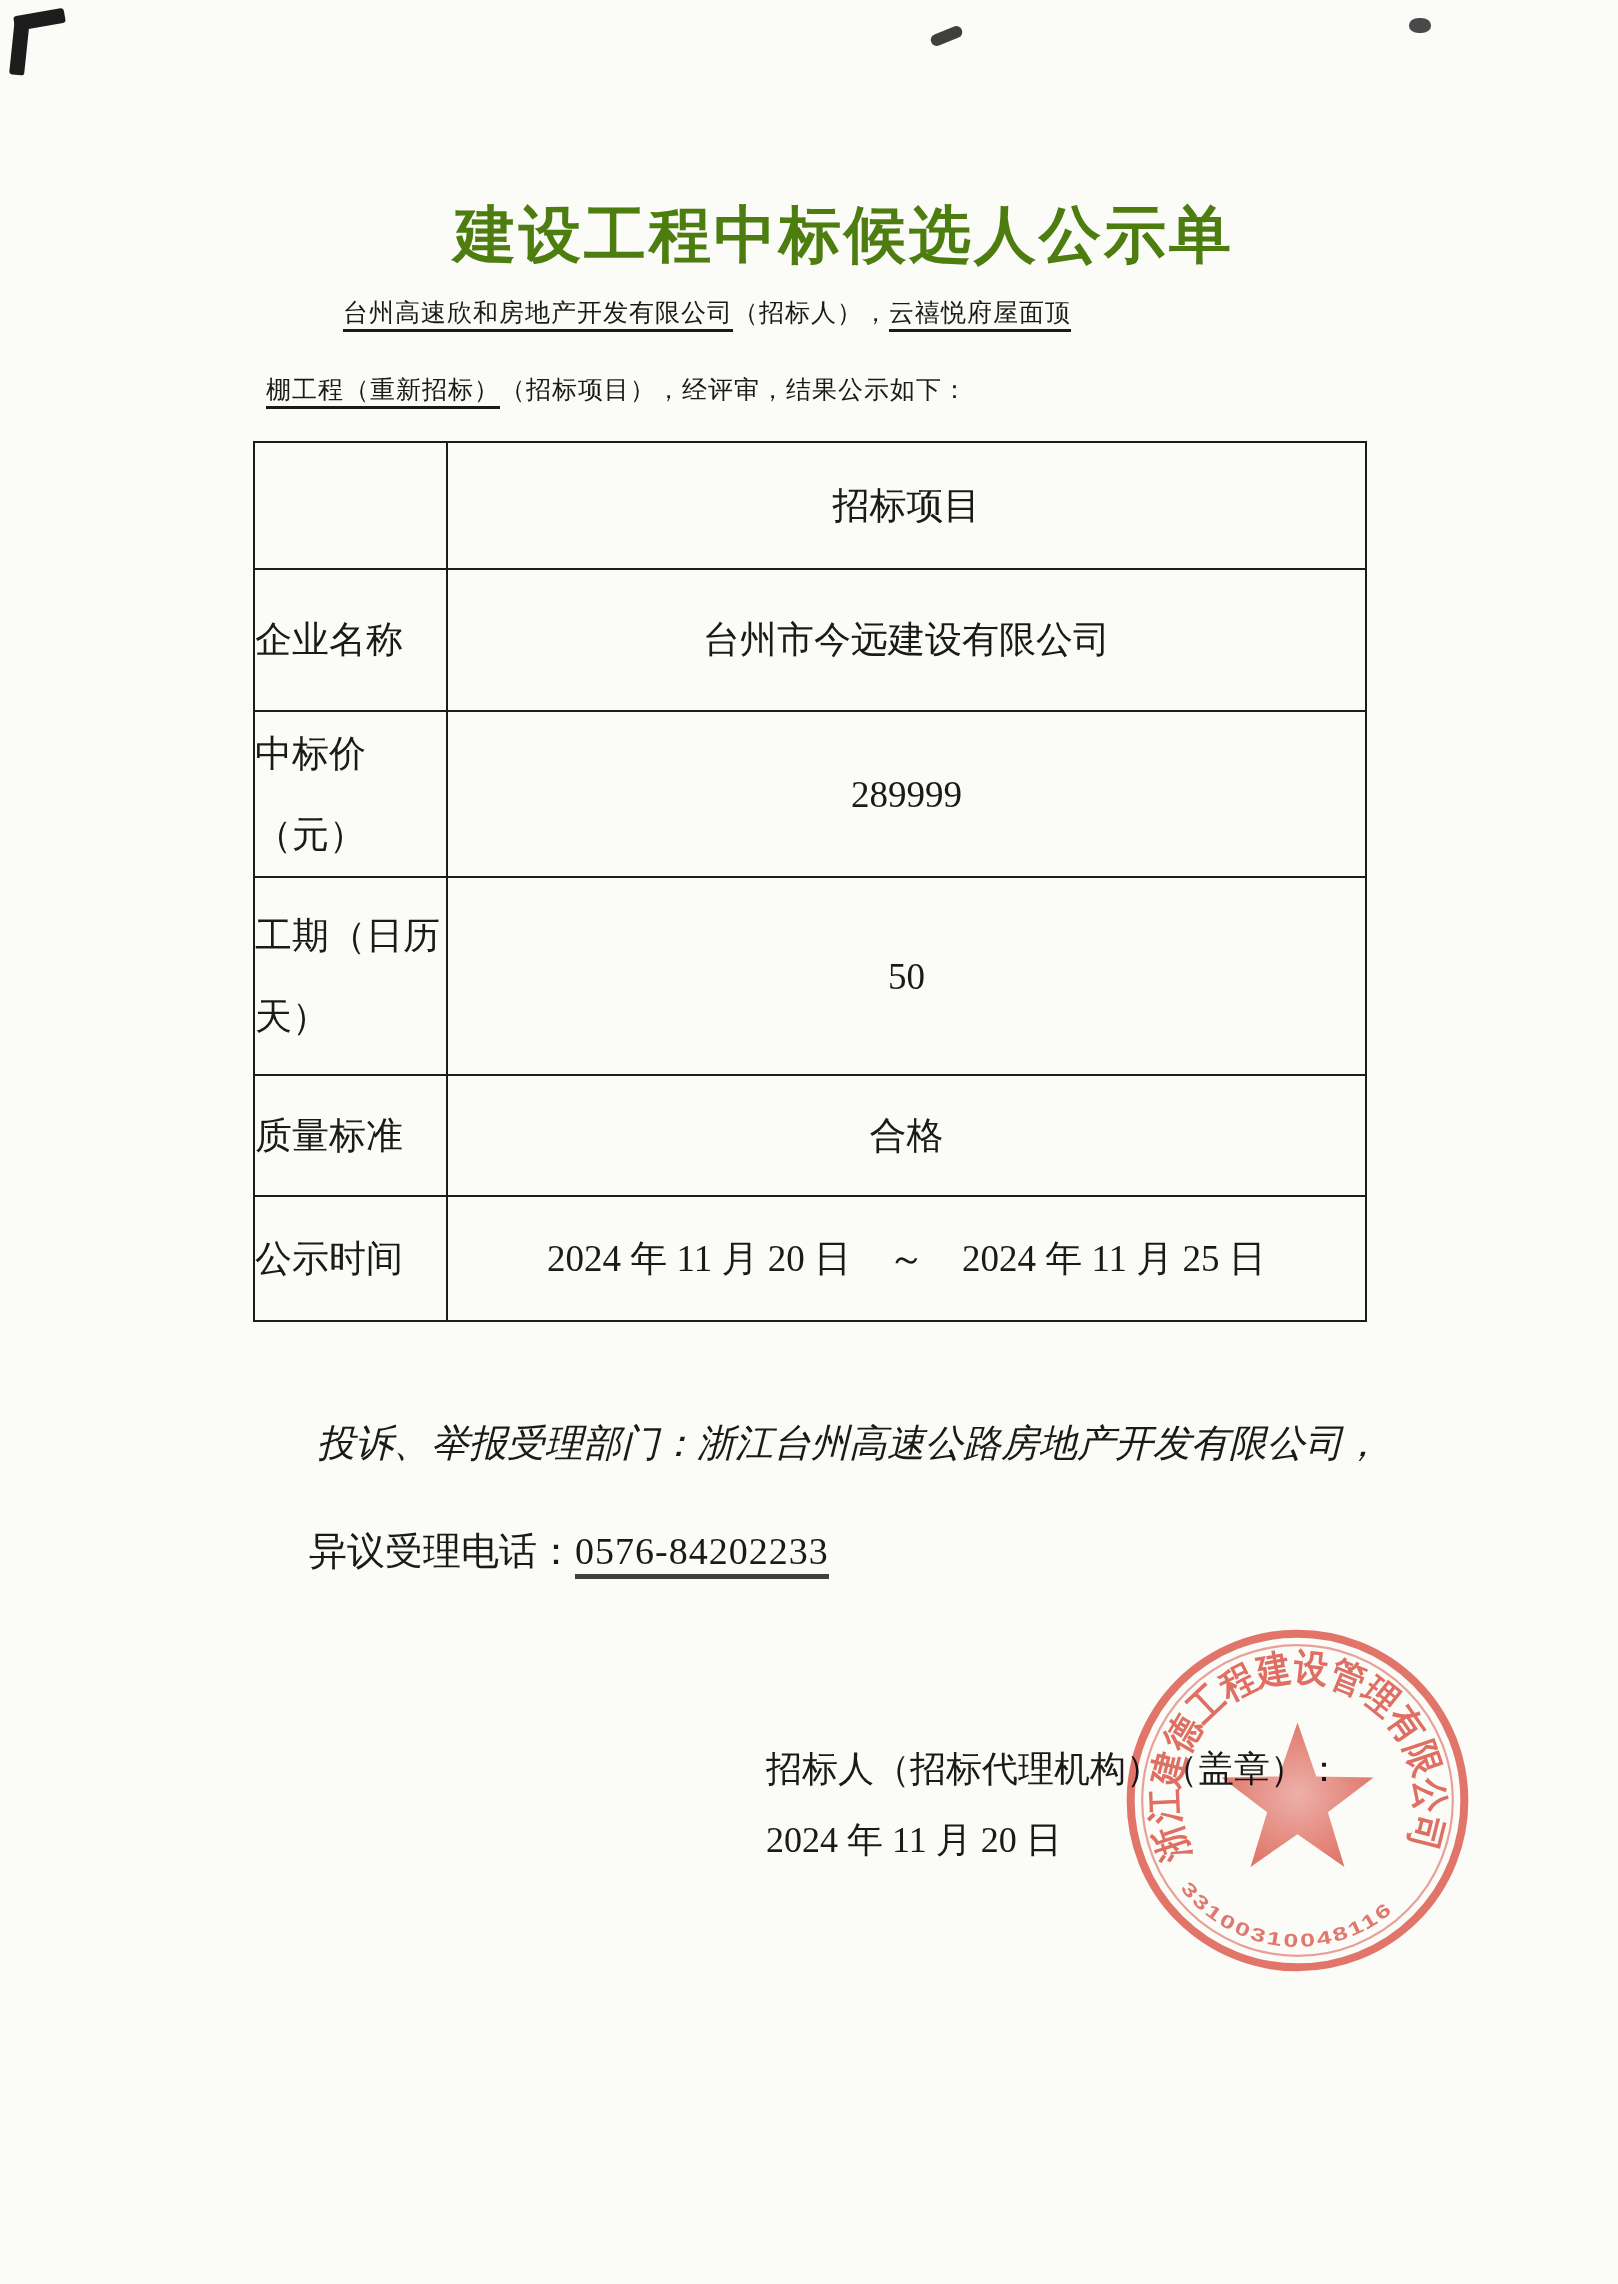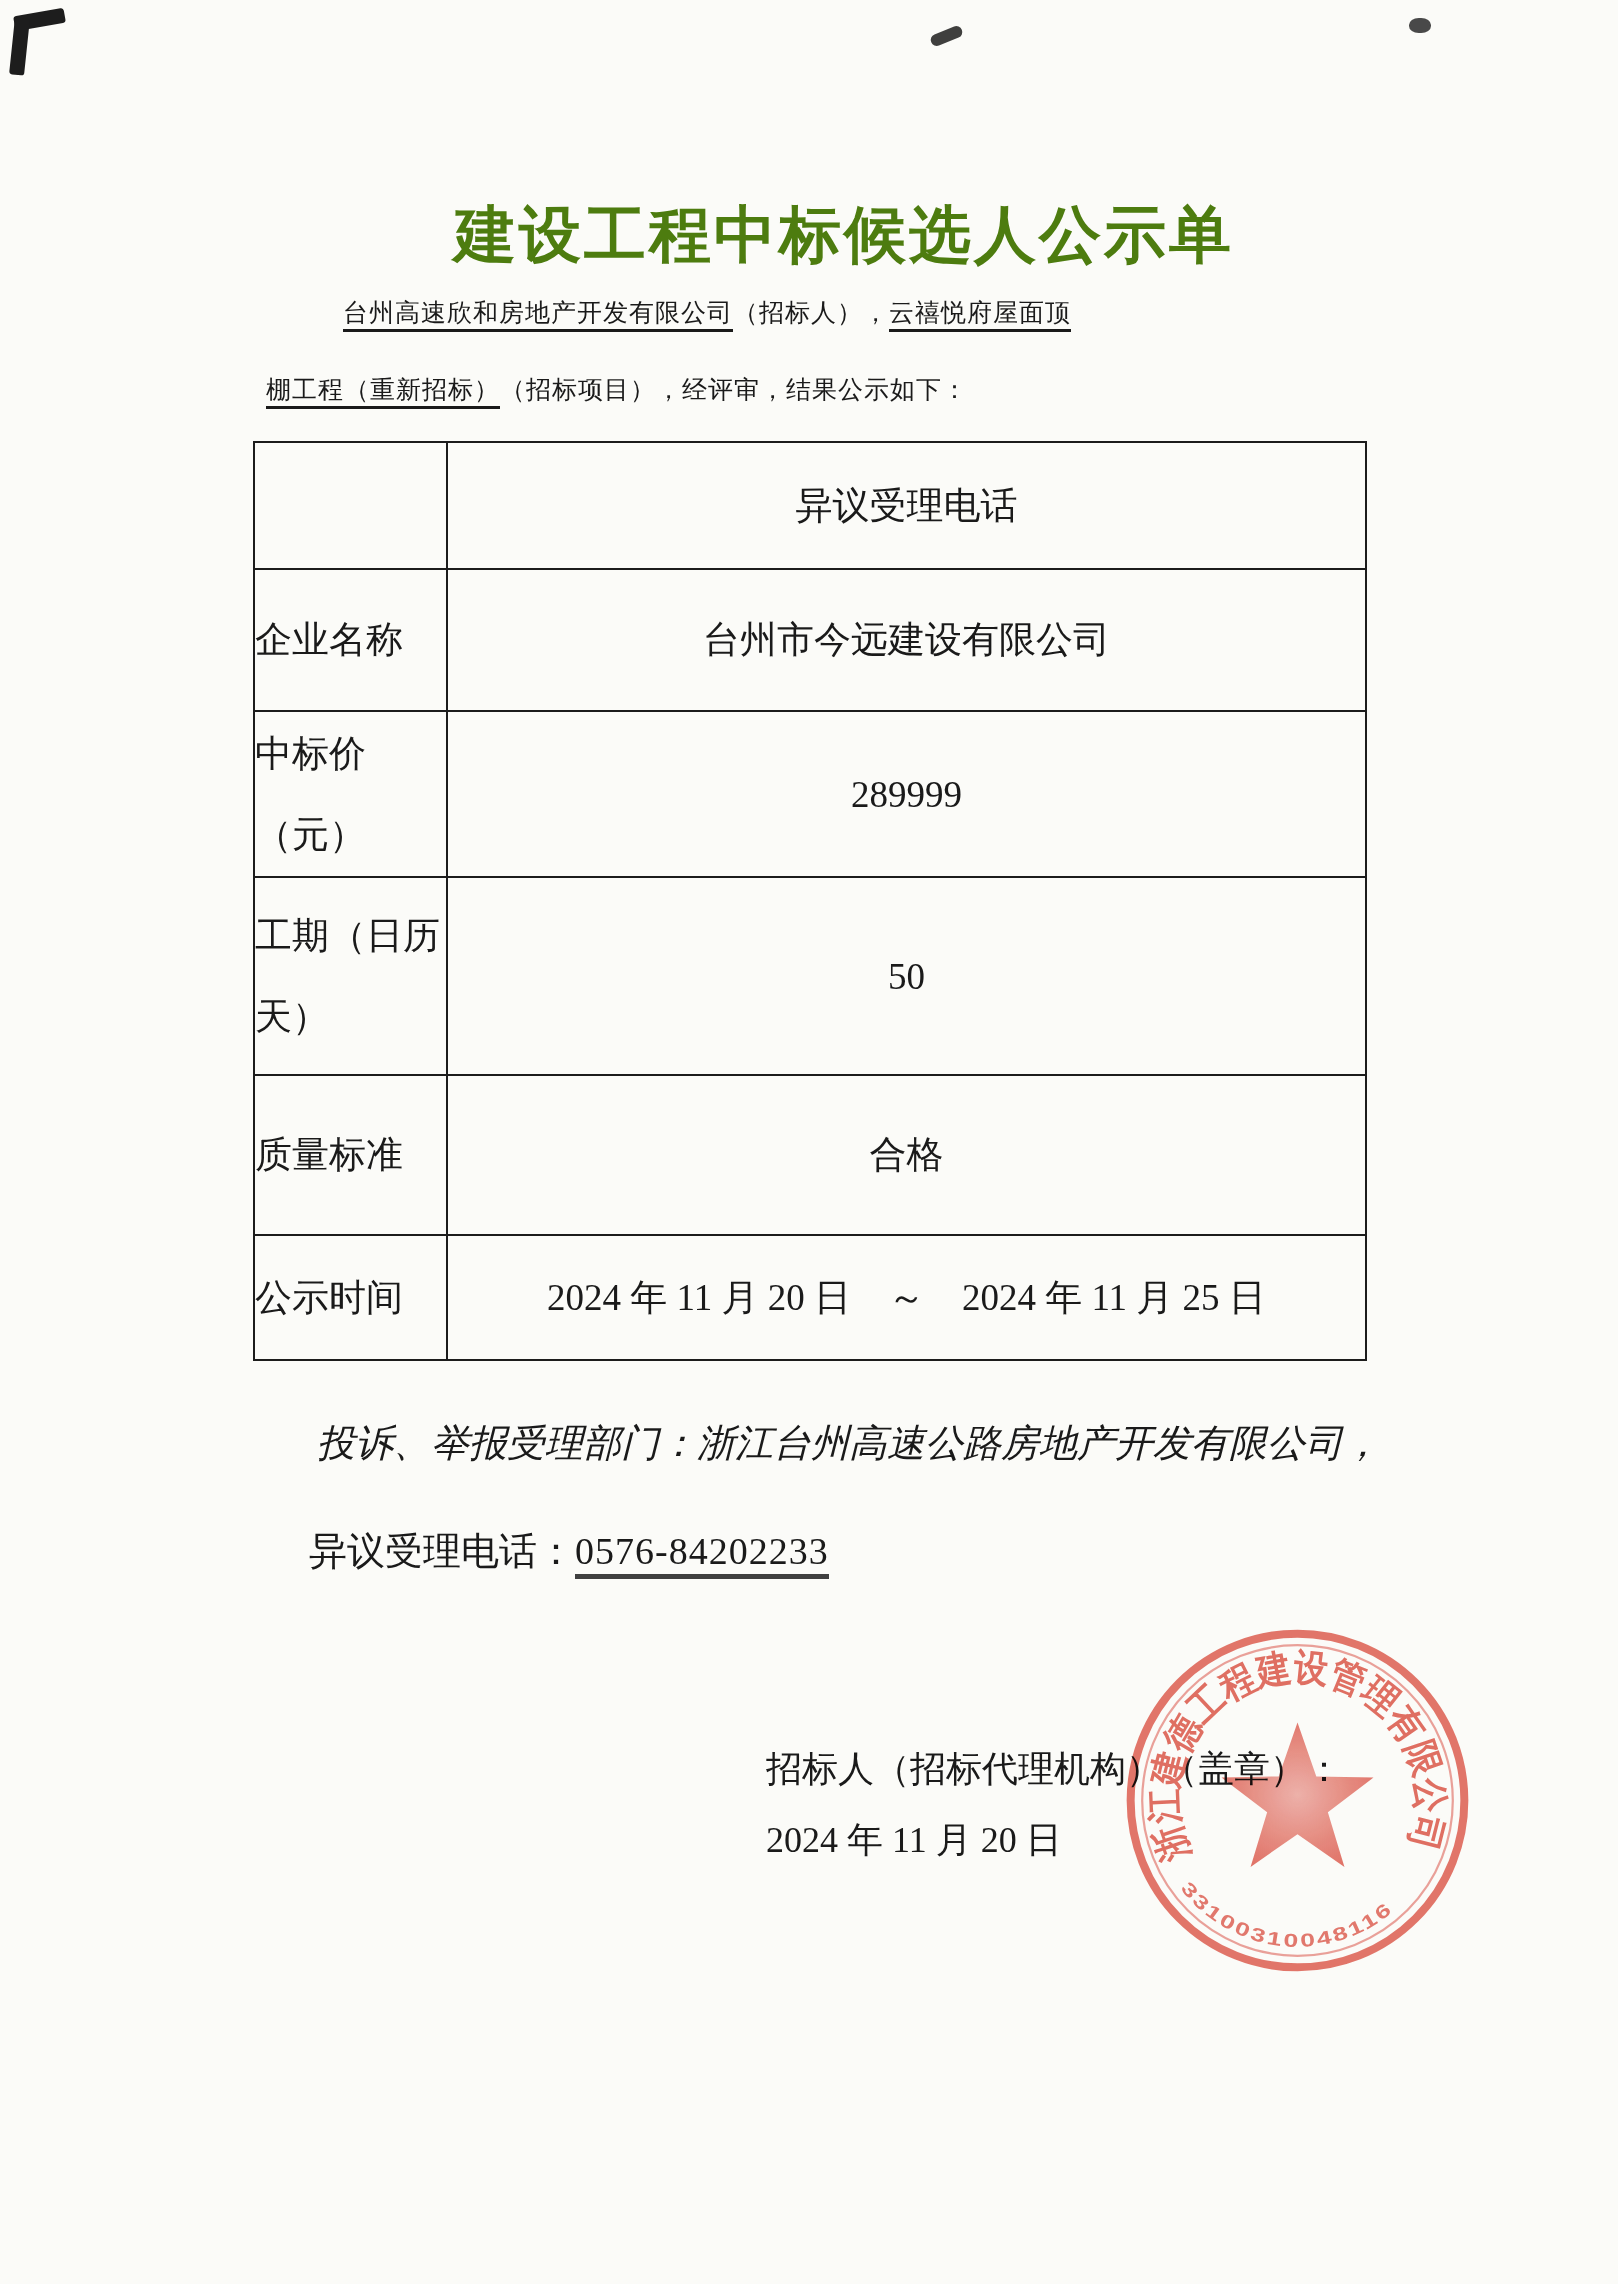--- a/index.html
+++ b/index.html
@@ -79,35 +79,35 @@
   </div>
 
   <table class="result-table">
     <colgroup>
         <col style="width:193px">
         <col style="width:919px">
       </colgroup>
     <tbody>
       <tr style="height:127px">
         <td class="label"></td>
-        <td class="value">异议受理电话</td>
+        <td class="value">招标项目</td>
       </tr>
       <tr style="height:142px">
         <td class="label">企业名称</td>
         <td class="value">台州市今远建设有限公司</td>
       </tr>
       <tr style="height:166px">
         <td class="label">中标价（元）</td>
         <td class="value">289999</td>
       </tr>
       <tr style="height:198px">
         <td class="label">工期（日历天）</td>
         <td class="value">50</td>
       </tr>
-      <tr style="height:160px">
+      <tr style="height:121px">
         <td class="label">质量标准</td>
         <td class="value">合格</td>
       </tr>
       <tr style="height:125px">
         <td class="label">公示时间</td>
         <td class="value">2024 年 11 月 20 日　～　2024 年 11 月 25 日</td>
       </tr>
     </tbody>
   </table>
 

